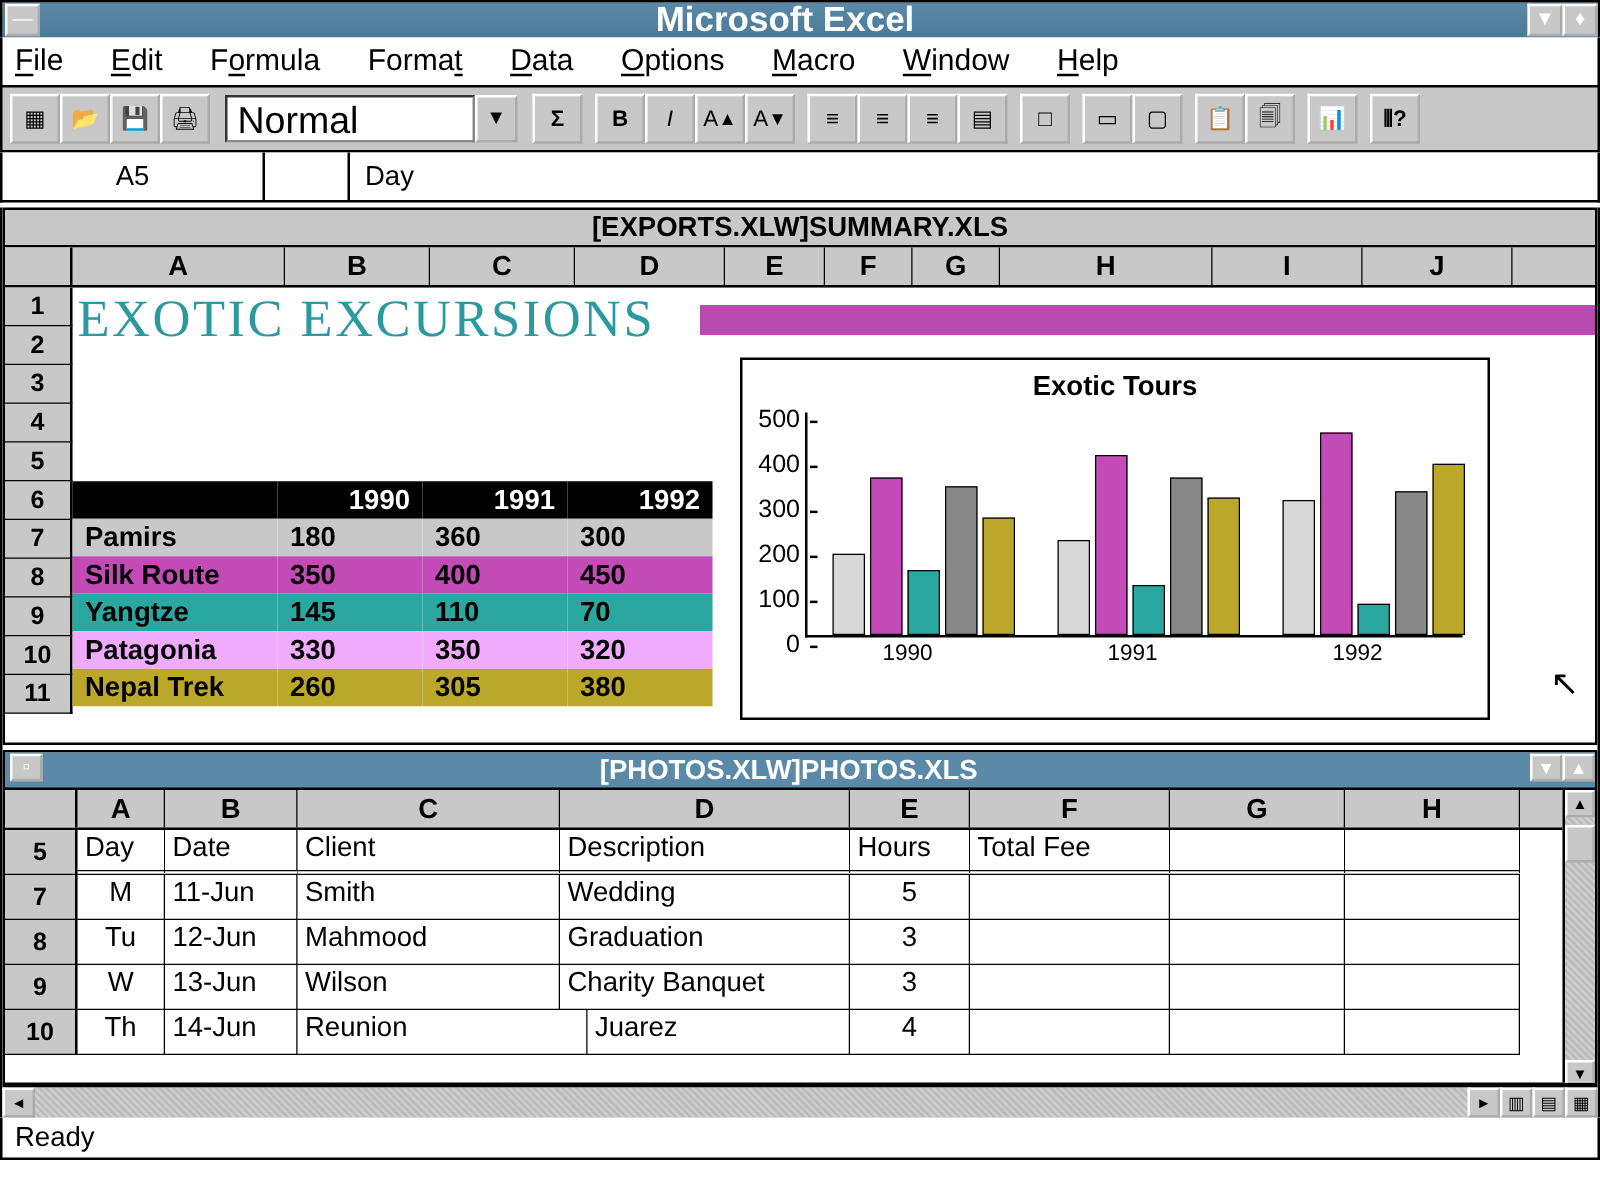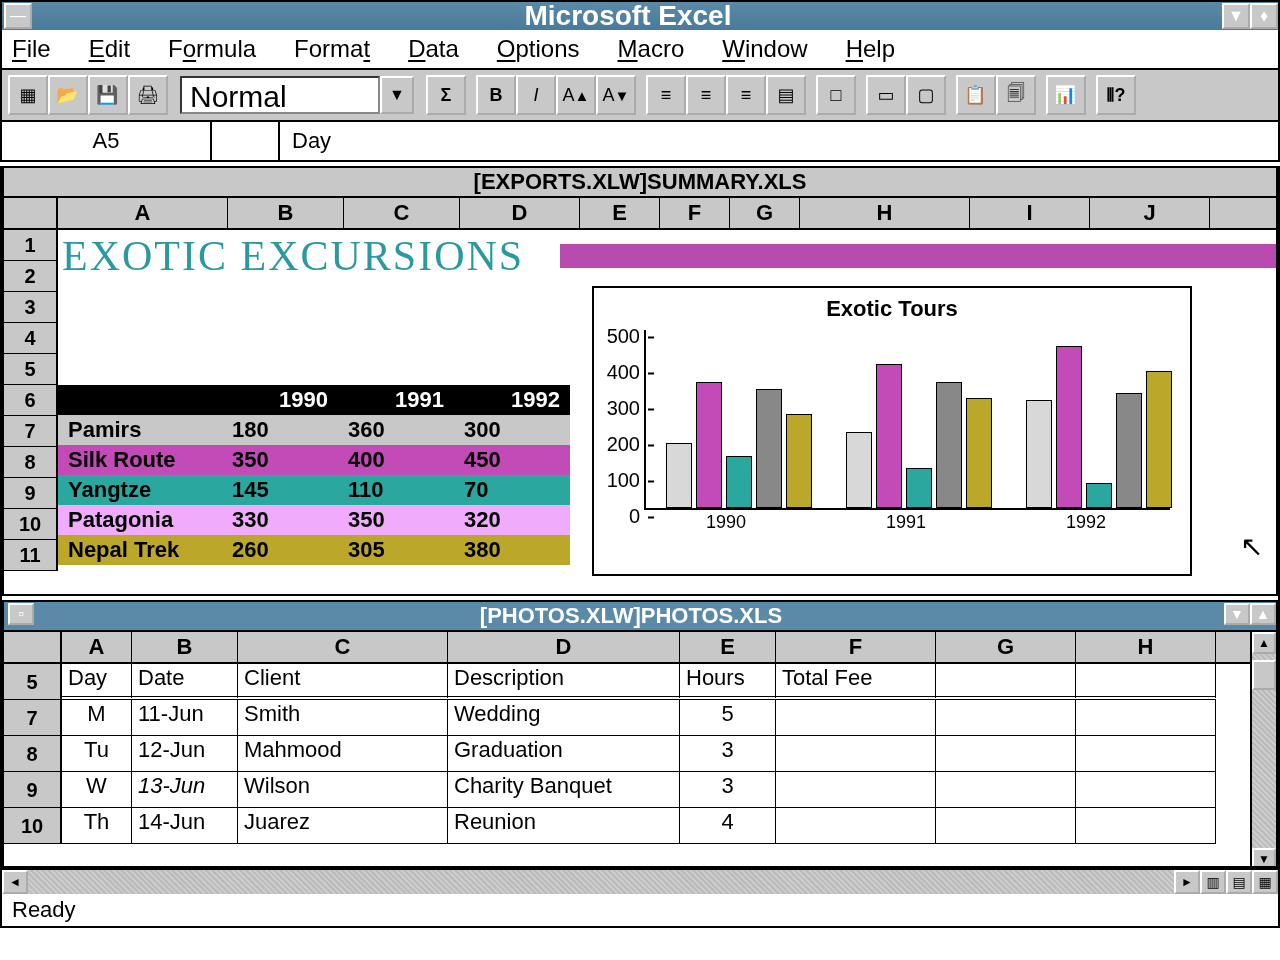--- a/index.html
+++ b/index.html
@@ -347,33 +347,33 @@
                 <div class="cell" style="width: 106px; height: 36px;">12-Jun</div>
                 <div class="cell" style="width: 210px; height: 36px;">Mahmood</div>
                 <div class="cell" style="width: 232px; height: 36px;">Graduation</div>
                 <div class="cell" style="width: 96px; height: 36px; text-align: center;">3</div>
                 <div class="cell" style="width: 160px; height: 36px;"></div>
                 <div class="cell" style="width: 140px; height: 36px;"></div>
                 <div class="cell" style="width: 140px; height: 36px;"></div>
               </div>
               <div class="row">
                 <div class="cell" style="width: 70px; height: 36px; text-align: center;">W</div>
-                <div class="cell" style="width: 106px; height: 36px; font-style: italic;">13-Jun</div>
+                <div class="cell" style="width: 106px; height: 36px;">13-Jun</div>
                 <div class="cell" style="width: 210px; height: 36px;">Wilson</div>
                 <div class="cell" style="width: 232px; height: 36px;">Charity Banquet</div>
                 <div class="cell" style="width: 96px; height: 36px; text-align: center;">3</div>
                 <div class="cell" style="width: 160px; height: 36px;"></div>
                 <div class="cell" style="width: 140px; height: 36px;"></div>
                 <div class="cell" style="width: 140px; height: 36px;"></div>
               </div>
               <div class="row">
                 <div class="cell" style="width: 70px; height: 36px; text-align: center;">Th</div>
                 <div class="cell" style="width: 106px; height: 36px;">14-Jun</div>
+                <div class="cell" style="width: 232px; height: 36px;">Reunion</div>
                 <div class="cell" style="width: 210px; height: 36px;">Juarez</div>
-                <div class="cell" style="width: 232px; height: 36px;">Reunion</div>
                 <div class="cell" style="width: 96px; height: 36px; text-align: center;">4</div>
                 <div class="cell" style="width: 160px; height: 36px;"></div>
                 <div class="cell" style="width: 140px; height: 36px;"></div>
                 <div class="cell" style="width: 140px; height: 36px;"></div>
               </div>
             </div>
       </div>
     </div>
     <div class="vscroll">
       <div class="sbtn">▲</div>

